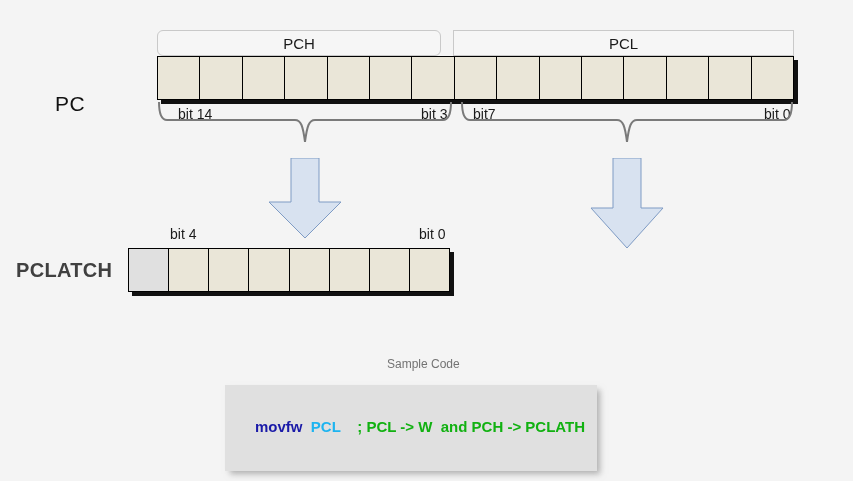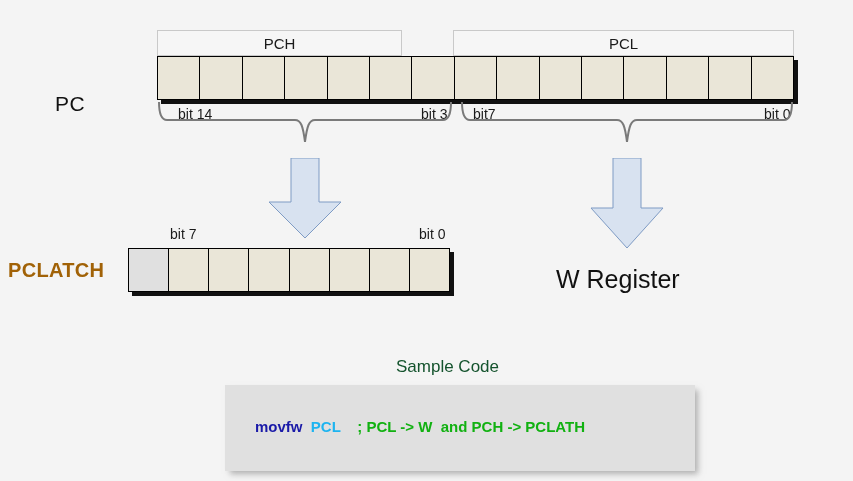--- a/index.html
+++ b/index.html
@@ -28,42 +28,42 @@
   
   #pc-label {
     left: 55px; top: 92px;
     font-size: 21px;
     font-weight: normal;
     color: #111111;
     letter-spacing: 0.5px;
   }
 
   #pclatch-label {
-    left: 8px; top: 259px;
+    left: 16px; top: 259px;
     font-size: 20px;
     font-weight: bold;
-    color: #a16207;
+    color: #404040;
     letter-spacing: 0.3px;
   }
 
   
   .seg-header {
     position: absolute;
     top: 30px;
     height: 26px;
     background: #f6f6f6;
     border: 1px solid #c9c9c9;
     box-sizing: border-box;
     font-size: 15px;
     color: #1a1a1a;
     display: flex;
     align-items: center;
     justify-content: center;
   }
-  #seg-pch { left: 157px; width: 245px; }
+  #seg-pch { left: 157px; width: 284px; border-radius: 6px; }
   #seg-pcl { left: 453px; width: 341px; }
 
   
   .reg-strip {
     position: absolute;
     display: flex;
     box-sizing: border-box;
     background: #000;
   }
   #pc-strip {
@@ -111,27 +111,26 @@
   
   #w-register {
     left: 556px; top: 265px;
     font-size: 25px;
     color: #111111;
   }
 
   
   #sample-code-title {
     left: 387px; top: 357px;
-    font-size: 17px;
-    color: #14532d;
-    margin-left: 9px;
+    font-size: 12px;
+    color: #737373;
   }
   #code-box {
     left: 225px; top: 385px;
-    width: 470px; height: 86px;
+    width: 372px; height: 86px;
     background: #e0e0e0;
     box-shadow: 4px 4px 6px -1px rgba(120,120,120,0.55);
     box-sizing: border-box;
   }
   #code-line {
     position: absolute;
     left: 30px; top: 33px;
     font-family: "Liberation Sans", sans-serif;
     font-size: 15px;
     font-weight: bold;
@@ -191,35 +190,34 @@
   <svg class="arrow" style="left:266px; top:158px;" width="78" height="82" viewBox="0 0 78 82">
     <path d="M25,0 L53,0 L53,44 L75,44 L39,80 L3,44 L25,44 Z" fill="#D8E2F0" stroke="#7E9BC4" stroke-width="1"></path>
   </svg>
 
   <svg class="arrow" style="left:588px; top:158px;" width="78" height="92" viewBox="0 0 78 92">
     <path d="M25,0 L53,0 L53,50 L75,50 L39,90 L3,50 L25,50 Z" fill="#D8E2F0" stroke="#7E9BC4" stroke-width="1"></path>
   </svg>
 
   <div class="abs" id="pclatch-label">PCLATCH</div>
 
-  <div class="bit-label" id="bit6">bit 7</div>
+  <div class="bit-label" id="bit6">bit 4</div>
   <div class="bit-label" id="bit0b">bit 0</div>
 
   <div class="reg-strip" id="pclatch-strip">
     <div class="cell unimpl"></div>
     <div class="cell"></div>
     <div class="cell"></div>
     <div class="cell"></div>
     <div class="cell"></div>
     <div class="cell"></div>
     <div class="cell"></div>
     <div class="cell"></div>
   </div>
 
-  <div class="abs" id="w-register">W Register</div>
 
   <div class="abs" id="sample-code-title">Sample Code</div>
 
   <div class="abs" id="code-box">
     <div id="code-line"><span class="tok-mnemonic">movfw</span><span>  </span><span class="tok-operand">PCL</span><span>    </span><span class="tok-comment">; PCL -&gt; W  and PCH -&gt; PCLATH</span></div>
   </div>
 
 </div>
 
 </body></html>

